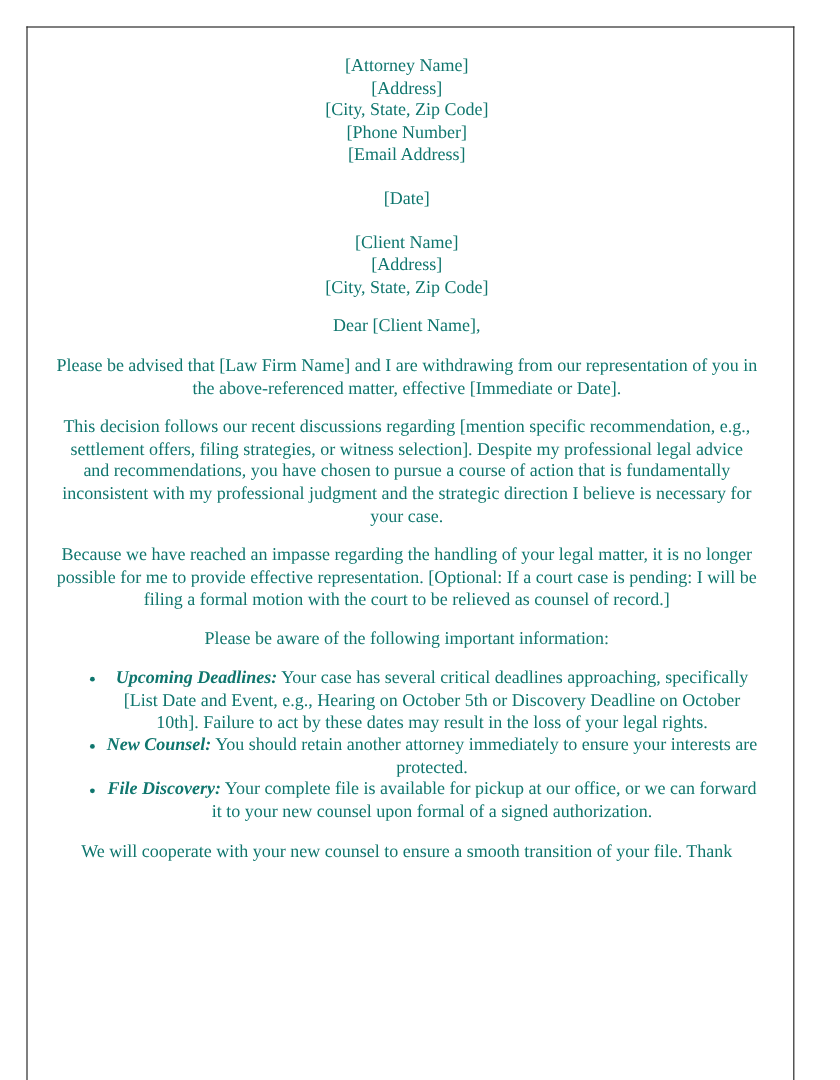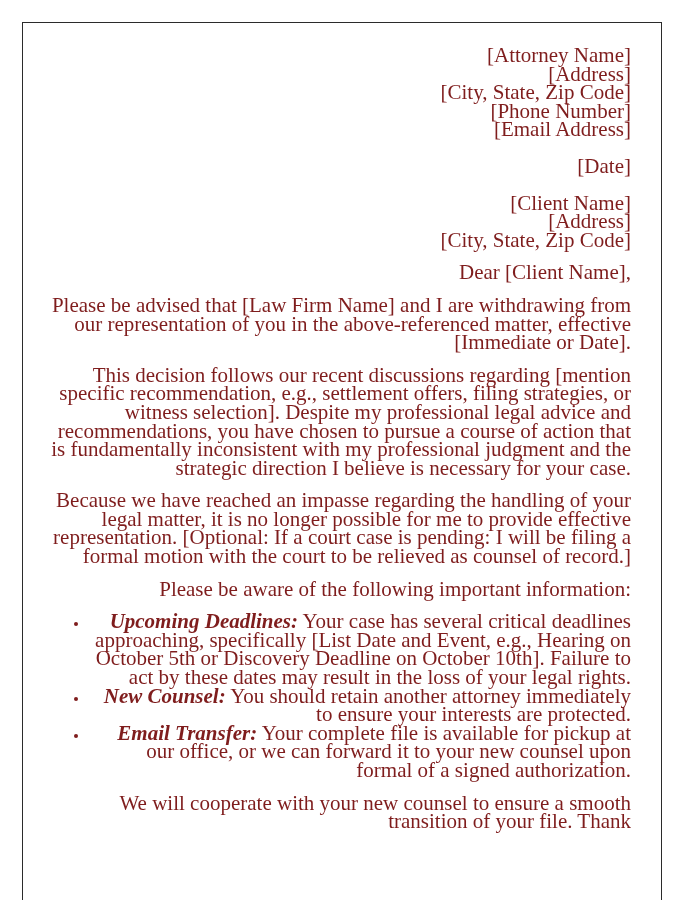--- a/index.html
+++ b/index.html
@@ -25,24 +25,24 @@
     border-bottom: none;
     box-sizing: border-box;
     overflow: hidden;
   }
 
   .content {
     position: absolute;
     left: 24px;
     top: 23px;
     width: 584px;
-    color: #7f1d1d;
-    font-size: 21px;
+    color: #0f766e;
+    font-size: 15px;
     line-height: 18.6px;
-    text-align: right;
+    text-align: center;
   }
 
   .block {
     margin: 0;
   }
   .line {
     display: block;
     white-space: pre;
   }
 
@@ -117,20 +117,20 @@
     <p class="para">Please be aware of the following important information:</p>
 
     <ul class="bullets">
       <li>
         <span class="lead">Upcoming Deadlines:</span><span> Your case has several critical deadlines approaching, specifically [List Date and Event, e.g., Hearing on October 5th or Discovery Deadline on October 10th]. Failure to act by these dates may result in the loss of your legal rights.</span>
       </li>
       <li>
         <span class="lead">New Counsel:</span><span> You should retain another attorney immediately to ensure your interests are protected.</span>
       </li>
       <li>
-        <span class="lead">Email Transfer:</span><span> Your complete file is available for pickup at our office, or we can forward it to your new counsel upon formal of a signed authorization.</span>
+        <span class="lead">File Discovery:</span><span> Your complete file is available for pickup at our office, or we can forward it to your new counsel upon formal of a signed authorization.</span>
       </li>
     </ul>
 
     <p class="para">We will cooperate with your new counsel to ensure a smooth transition of your file. Thank</p>
 
   </div>
 </div>
 
 </body></html>

